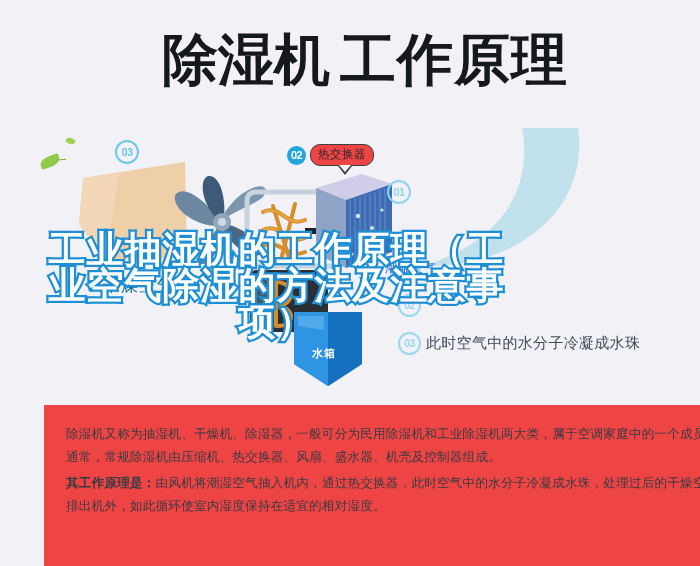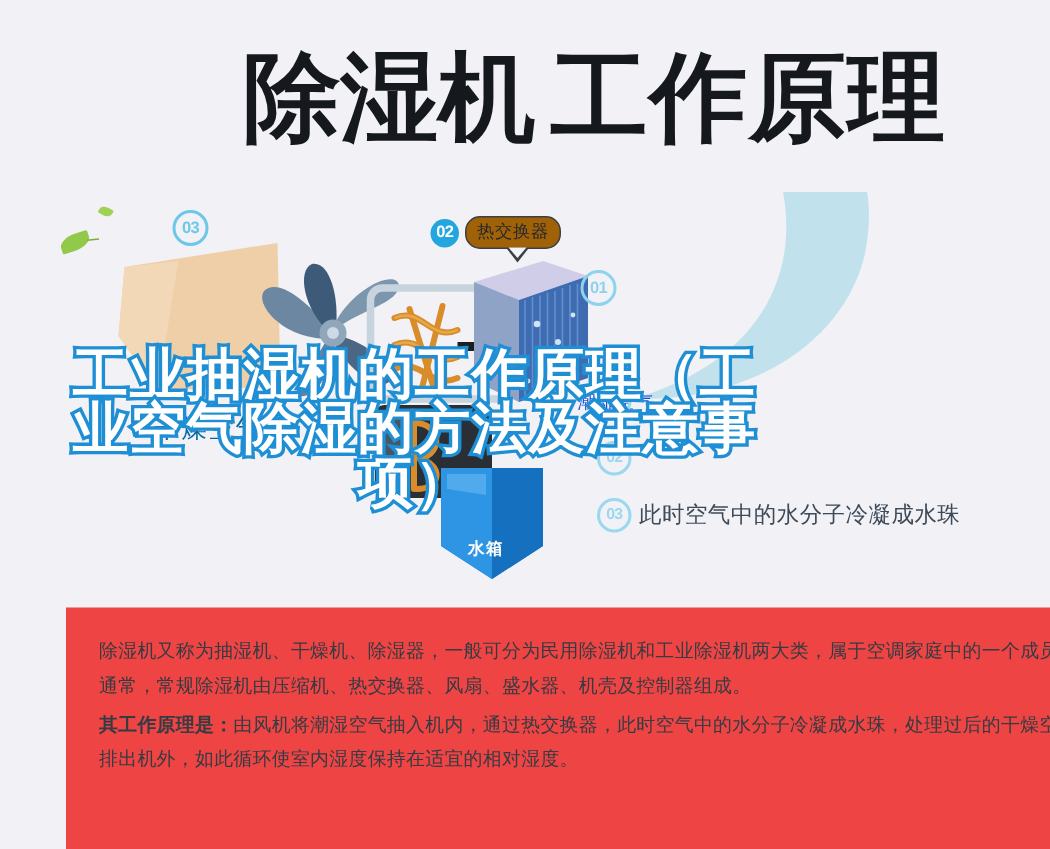--- a/index.html
+++ b/index.html
@@ -20,21 +20,21 @@
 
   
   .header {
     position: absolute;
     left: 0; top: 0;
     width: 700px; height: 120px;
   }
   .header-title {
     position: absolute;
     left: 162px; top: 32px;
-    font-size: 65px;
+    font-size: 56px;
     font-weight: bold;
     color: #15181c;
     letter-spacing: 1px;
     white-space: nowrap;
     line-height: 1;
   }
   .header-title .part-a { letter-spacing: 0px; }
   .header-title .part-b { margin-left: 10px; }
 
   
@@ -126,21 +126,21 @@
     font-weight: bold;
     display: flex;
     align-items: center;
     justify-content: center;
     letter-spacing: -0.5px;
   }
   .bubble {
     position: relative;
     border: 1.6px solid #3a3f45;
     border-radius: 10px;
-    background: #a16207;
+    background: #ef4444;
     padding: 2px 7px 3px 7px;
     font-size: 11.5px;
     color: #23282e;
     white-space: nowrap;
     letter-spacing: 0.5px;
   }
   .bubble::after {
     content: "";
     position: absolute;
     left: 28px; bottom: -7px;
@@ -196,21 +196,21 @@
 
   
   .body-unit {
     position: absolute;
     left: 232px; top: 150px;
     width: 130px; height: 120px;
   }
   .body-unit svg { display:block; }
   .tank-label {
     position: absolute;
-    left: 312px; top: 240px;
+    left: 312px; top: 228px;
     font-size: 11px;
     color: #ffffff;
     font-weight: bold;
     letter-spacing: 1px;
   }
 
   
   .captions {
     position: absolute;
     left: 398px; top: 138px;

